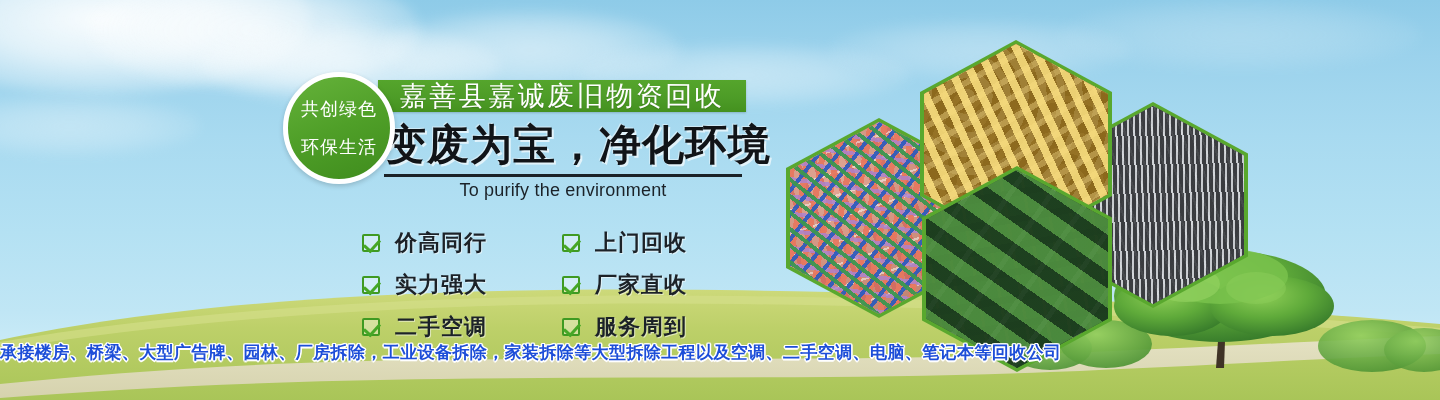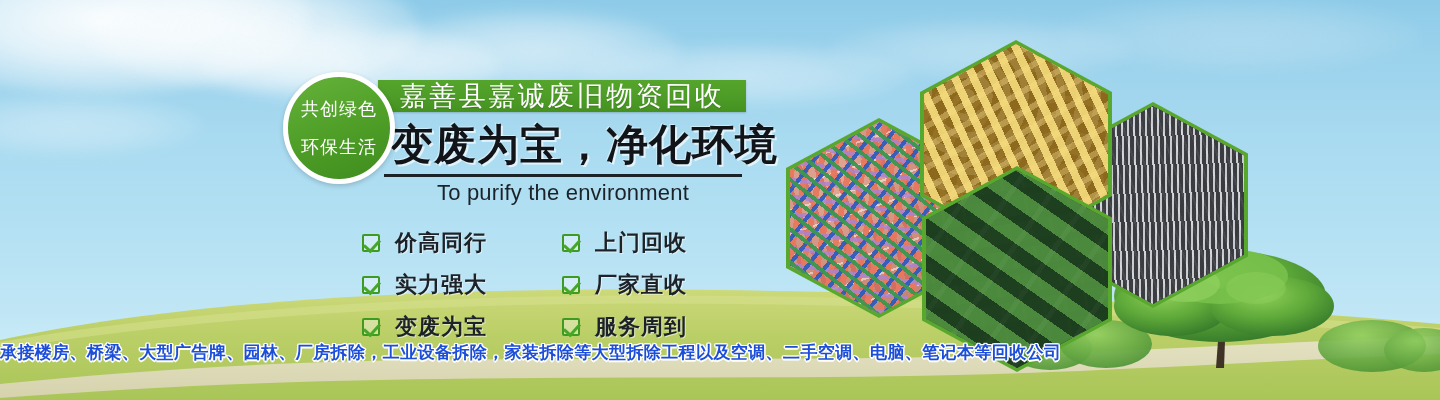--- a/index.html
+++ b/index.html
@@ -167,29 +167,28 @@
     color:#fff;font-size:18px;letter-spacing:1px;line-height:1.45;
     white-space:nowrap;
   }
 
   
   .headline{
     position:absolute;left:384px;top:124px;width:380px;
     font-size:42px;font-weight:bold;color:#111418;
     letter-spacing:1px;white-space:nowrap;line-height:1;
     text-shadow:2px 2px 0 rgba(255,255,255,.65), -1px -1px 0 rgba(255,255,255,.45);
-    margin-left:7px;
   }
   .rule{
     position:absolute;left:384px;top:174px;width:358px;height:3px;
     background:#1b2228;
   }
   .subline{
     position:absolute;left:384px;top:180px;width:358px;
-    text-align:center;font-size:22px;color:#1b2228;letter-spacing:.2px;
+    text-align:center;font-size:18px;color:#1b2228;letter-spacing:.2px;
     white-space:nowrap;
   }
 
   
   .features{
     position:absolute;left:362px;top:228px;
     display:grid;grid-template-columns:200px 200px;
     row-gap:12px;column-gap:0;
   }
   .feat{display:flex;align-items:center;gap:15px;}
@@ -338,21 +337,21 @@
       <div class="feat">
         <span class="box"></span>
         <span class="lbl">实力强大</span>
       </div>
       <div class="feat">
         <span class="box"></span>
         <span class="lbl">厂家直收</span>
       </div>
       <div class="feat">
         <span class="box"></span>
-        <span class="lbl">变废为宝</span>
+        <span class="lbl">二手空调</span>
       </div>
       <div class="feat">
         <span class="box"></span>
         <span class="lbl">服务周到</span>
       </div>
     </div>
   </div>
 
   <div class="scope">承接楼房、桥梁、大型广告牌、园林、厂房拆除，工业设备拆除，家装拆除等大型拆除工程以及空调、二手空调、电脑、笔记本等回收公司</div>
 

